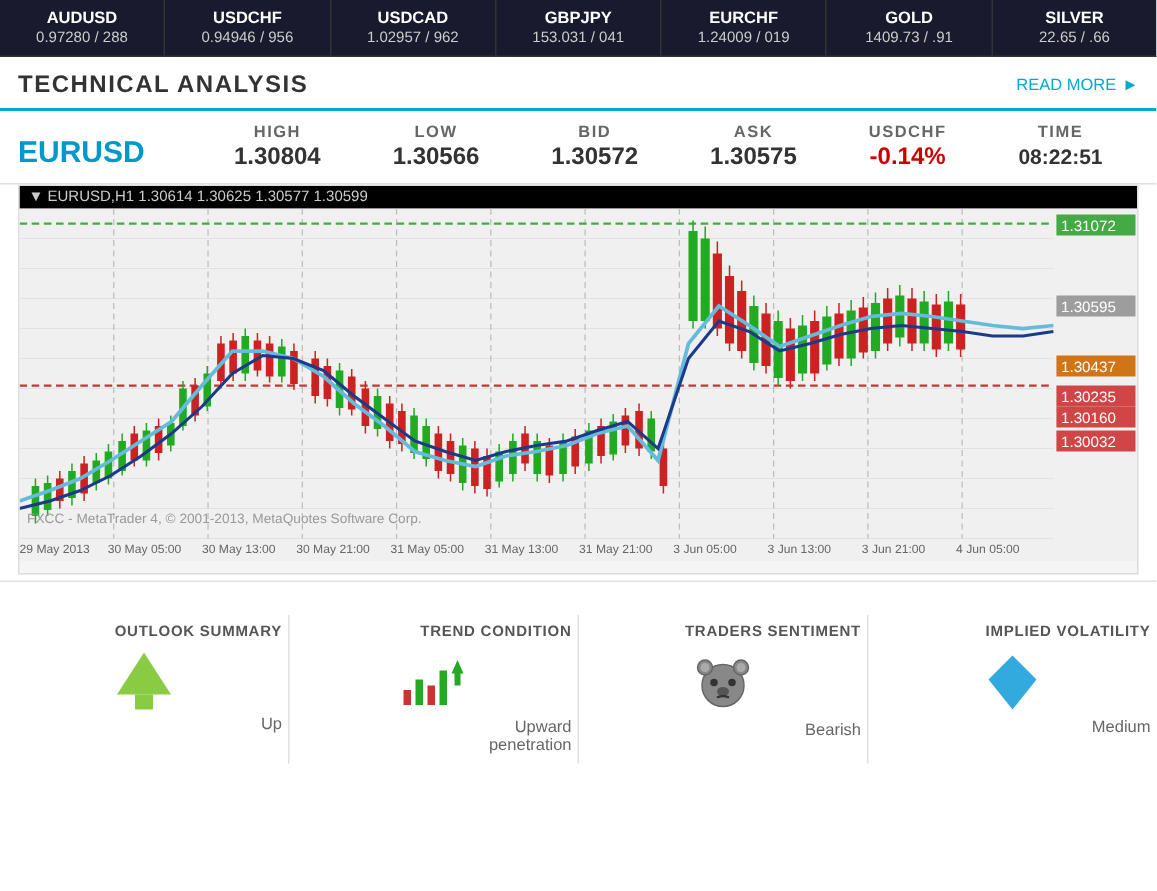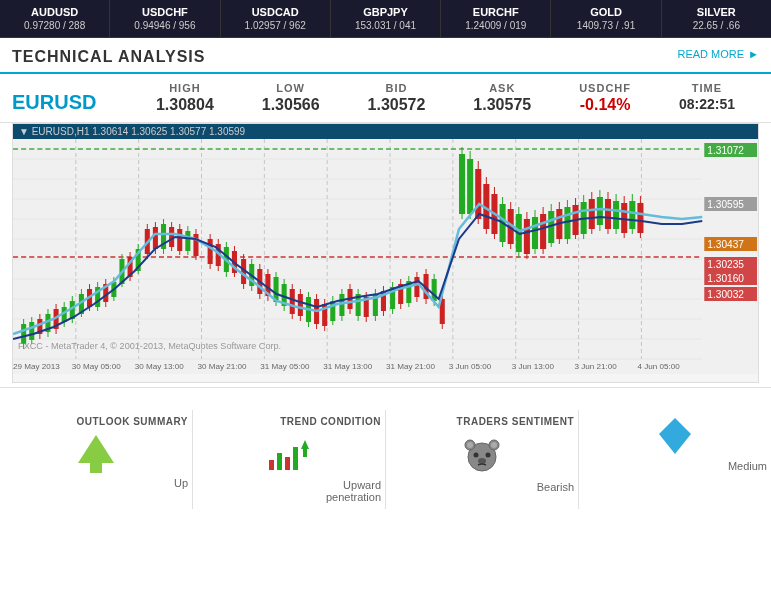--- a/index.html
+++ b/index.html
@@ -29,21 +29,21 @@
       font-size: 10px;
       color: #ccc;
       display: block;
       margin-top: 2px;
     }
 
     
     .ta-header {
       display: flex;
       justify-content: space-between;
-      align-items: flex-start;
+      align-items: center;
       padding: 10px 12px 6px 12px;
       border-bottom: 2px solid #00aacc;
     }
     .ta-title {
       font-size: 16px;
       font-weight: bold;
       color: #333;
       letter-spacing: 1px;
     }
     .read-more {
@@ -98,21 +98,21 @@
     
     .chart-container {
       position: relative;
       background: #f5f5f5;
       border: 1px solid #ddd;
       margin: 0 12px;
       height: 260px;
       overflow: hidden;
     }
     .chart-info-bar {
-      background: #0c4a6e;
+      background: #000000;
       color: #ccc;
       font-size: 10px;
       padding: 2px 6px;
       display: flex;
       gap: 8px;
     }
     .chart-svg {
       width: 100%;
       height: 235px;
     }
@@ -510,20 +510,21 @@
         <circle cx="28" cy="20" r="2.5" fill="#333"></circle>
 
         <ellipse cx="22" cy="26" rx="4" ry="3" fill="#555"></ellipse>
 
         <path d="M18,30 Q22,28 26,30" stroke="#333" stroke-width="1.5" fill="none"></path>
       </svg>
     </div>
     <div class="indicator-label">Bearish</div>
   </div>
   <div class="indicator-item">
+    <div class="indicator-header">IMPLIED VOLATILITY</div>
     <div>
       <svg width="36" height="40" viewBox="0 0 36 40" style="display:block;margin:0 auto;">
         <polygon points="18,2 34,18 18,38 2,18" fill="#33aadd"></polygon>
       </svg>
     </div>
     <div class="indicator-label">Medium</div>
   </div>
 </div>
 
 </body></html>

